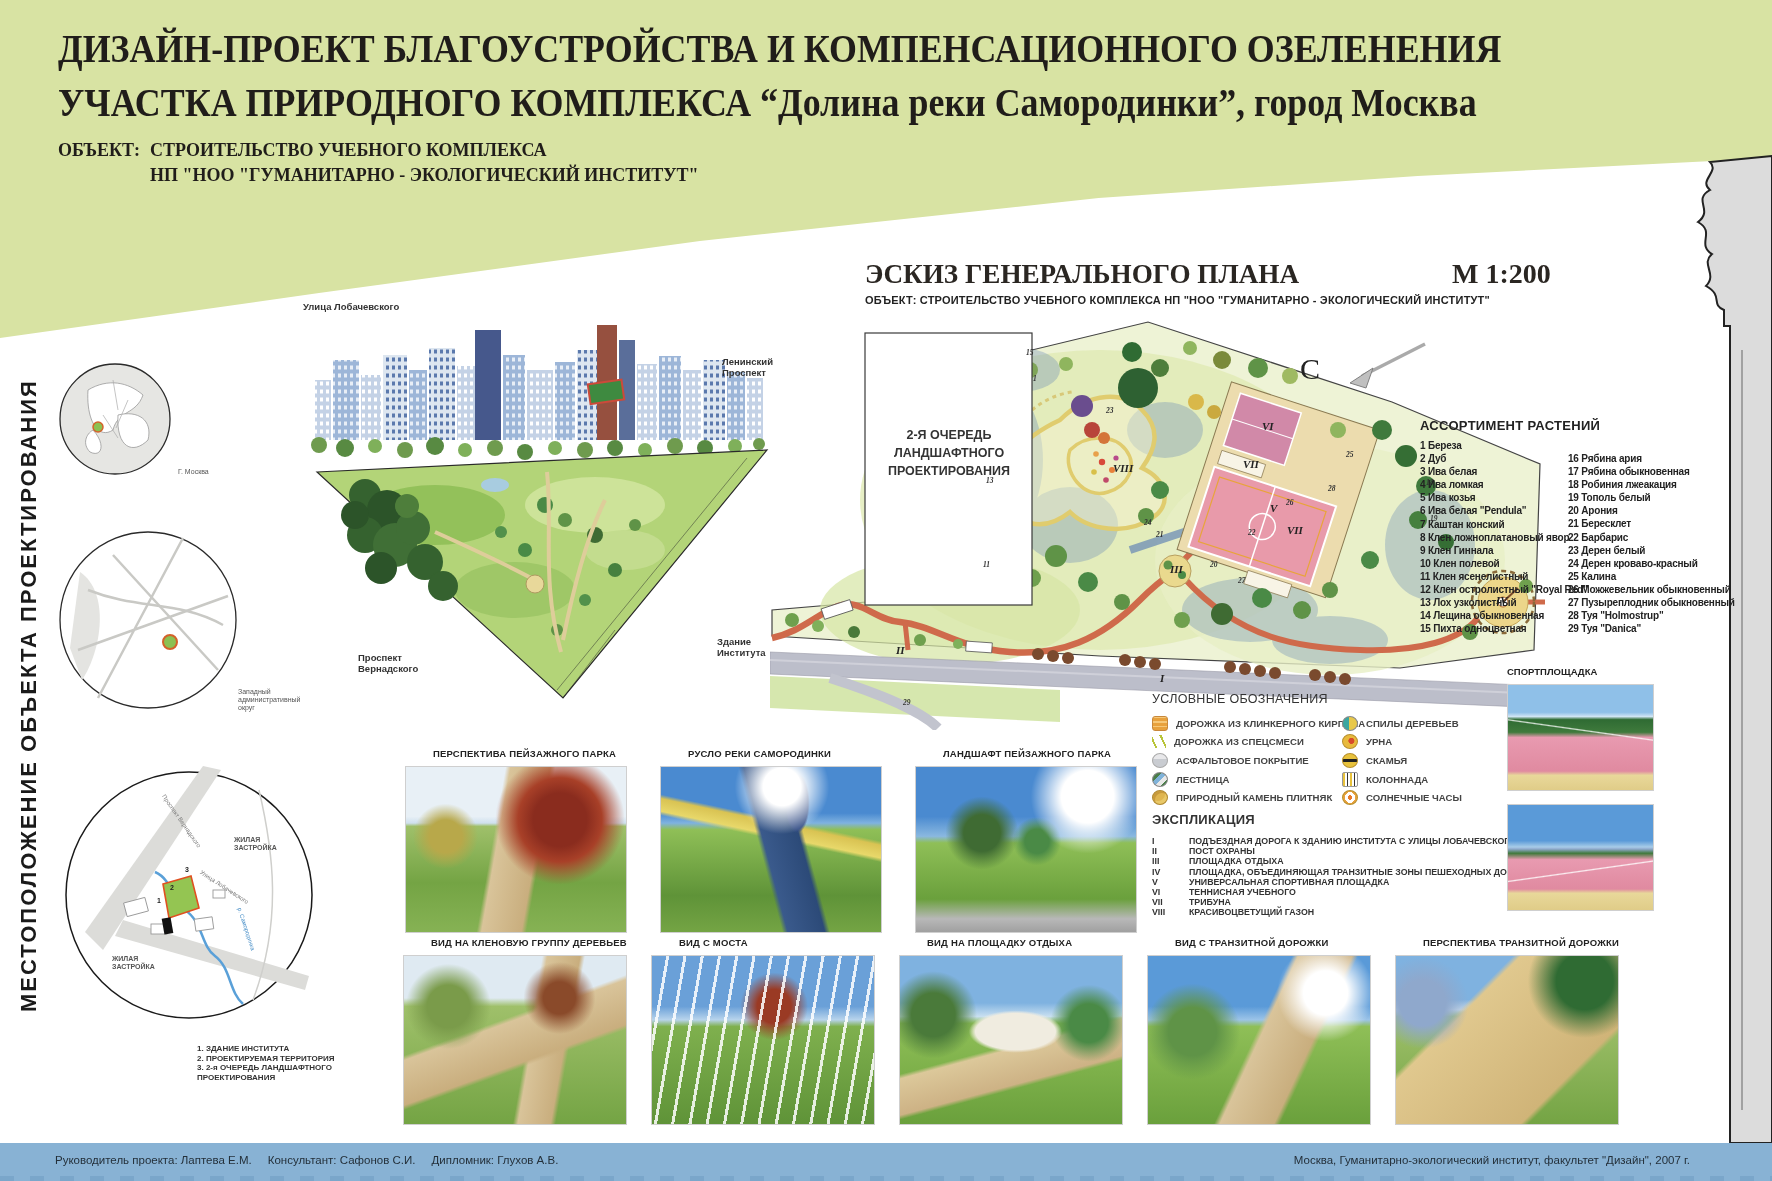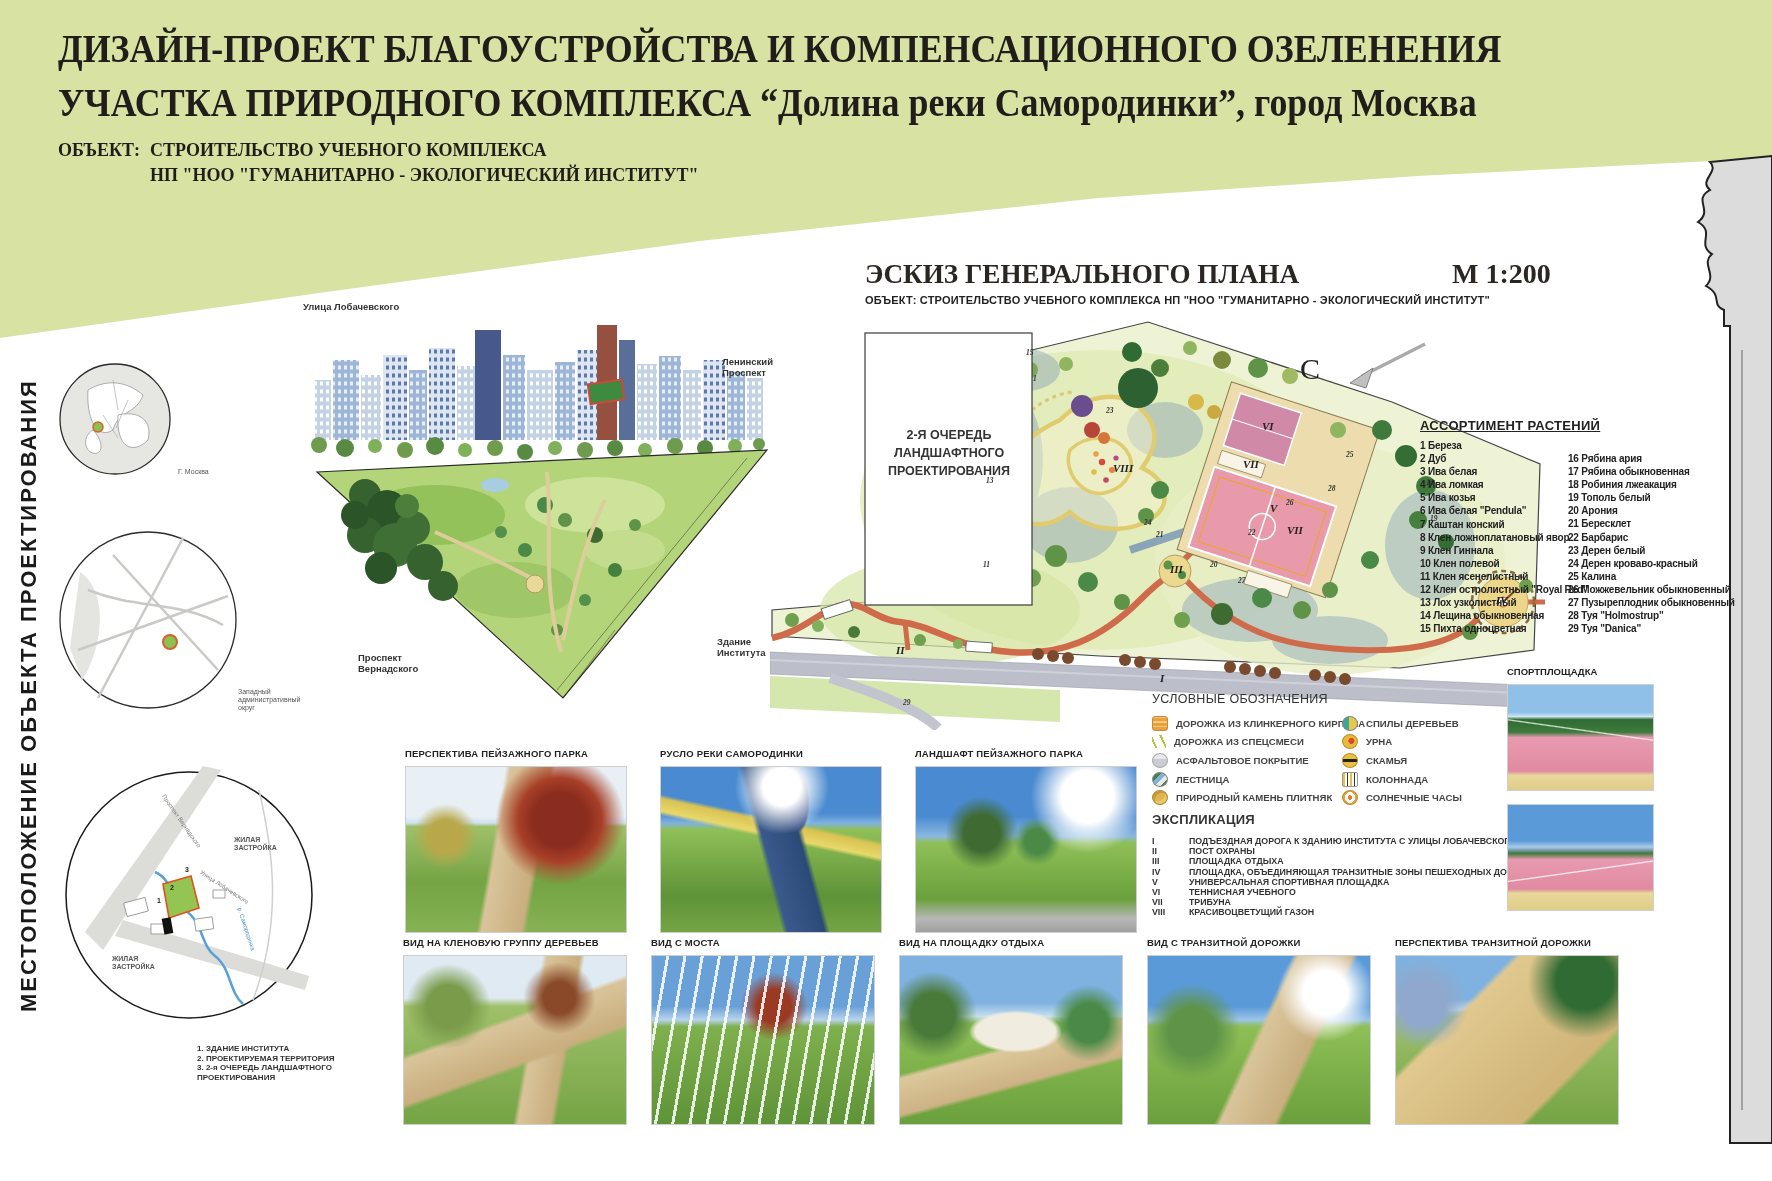--- a/index.html
+++ b/index.html
@@ -69,21 +69,21 @@
   .tree-nums span:nth-of-type(3){left:1106px;top:406px;font-style:italic;} .tree-nums span:nth-of-type(4){left:986px;top:476px;}
   .tree-nums span:nth-of-type(5){left:1144px;top:518px;} .tree-nums span:nth-of-type(6){left:1156px;top:530px;}
   .tree-nums span:nth-of-type(7){left:1210px;top:560px;} .tree-nums span:nth-of-type(8){left:1286px;top:498px;}
   .tree-nums span:nth-of-type(9){left:1238px;top:576px;} .tree-nums span:nth-of-type(10){left:1248px;top:528px;}
   .tree-nums span:nth-of-type(11){left:1418px;top:478px;padding-left:8px;} .tree-nums span:nth-of-type(12){left:1430px;top:514px;}
   .tree-nums span:nth-of-type(13){left:1346px;top:450px;} .tree-nums span:nth-of-type(14){left:1328px;top:484px;}
   .tree-nums span:nth-of-type(15){left:903px;top:698px;} .tree-nums span:nth-of-type(16){left:983px;top:560px;}
 
   
   .assort{position:absolute;left:1420px;top:418px;width:300px;}
-  .assort-title{font-size:13px;font-weight:bold;color:#222;letter-spacing:.3px;text-decoration:underline;}
+  .assort-title{font-size:13px;font-weight:bold;color:#222;letter-spacing:.3px;}
   .acol{position:absolute;width:148px;}
   .acol1{left:0;top:21px;} .acol2{left:148px;top:34px;}
   .aitem{font-size:10px;font-weight:600;line-height:13.1px;color:#222;letter-spacing:-.2px;white-space:nowrap;}
 
   
   .legend{position:absolute;left:1152px;top:692px;width:350px;}
   .legend-title{font-size:12.5px;font-weight:normal;color:#333;letter-spacing:.3px;}
   .lcol{position:absolute;top:22px;} .lcol1{left:0;} .lcol2{left:190px;}
   .lrow{display:flex;align-items:center;height:18.6px;}
   .licon{width:14px;height:13px;border-radius:50%;flex:0 0 auto;margin-right:8px;}
@@ -100,21 +100,21 @@
   .sundial-icon{background:radial-gradient(circle,#e87a2a 0 25%,#fff 25% 55%,#e8a13c 55%);border:1px solid #b8902c;}
 
   
   .explic{position:absolute;left:1152px;top:812px;width:350px;}
   .explic-title{font-size:13px;font-weight:bold;color:#333;letter-spacing:.3px;margin-bottom:9px;}
   .erow{display:flex;line-height:10.2px;}
   .enum{width:37px;flex:0 0 auto;font-size:8.8px;font-weight:bold;color:#333;}
   .etext{font-size:8.8px;font-weight:bold;color:#333;white-space:nowrap;}
 
   
-  .pcap{display:block;font-size:9.5px;font-weight:bold;color:#222;letter-spacing:.2px;margin-bottom:7px;white-space:nowrap;}
+  .pcap{display:block;font-size:9.5px;font-weight:bold;color:#222;letter-spacing:.2px;margin-bottom:7px;white-space:nowrap;margin-left:28px;}
   .prow{position:absolute;display:flex;}
   .prow1{left:405px;top:748px;gap:33px;}
   .prow2{left:403px;top:937px;gap:24px;}
   .prow1 .art{width:222px;height:167px;}
   .prow2 .art{width:224px;height:170px;}
   .art{border:1px solid #cfcfcf;box-sizing:border-box;}
   .art-park{background:radial-gradient(circle at 70% 32%,#8a2c1e 0 14%,#a84028 22%,rgba(168,64,40,0) 34%),radial-gradient(circle at 18% 42%,#b8a84a 0 8%,rgba(184,168,74,0) 16%),linear-gradient(100deg,rgba(0,0,0,0) 40%,#d9c49a 42%,#c9ae7e 58%,rgba(0,0,0,0) 60%),linear-gradient(#e8f0f6 0 30%,#cfe0ee 34%,#9fc06a 36%,#74a444 70%,#86b254 100%);}
   .art-river{background:radial-gradient(circle at 55% 12%,#fff 0 10%,rgba(255,255,255,0) 25%),radial-gradient(ellipse 8% 26% at 62% 22%,#344e86 0 60%,rgba(52,78,134,0) 70%),linear-gradient(75deg,rgba(0,0,0,0) 46%,#3a5a8c 48%,#2c4a78 62%,rgba(0,0,0,0) 64%),linear-gradient(12deg,rgba(0,0,0,0) 55%,#e8d86a 57%,#d9c353 63%,rgba(0,0,0,0) 65%),linear-gradient(#4a8ad0 0 28%,#7fb2e0 34%,#8fbf57 38%,#5f9338 78%,#74a444 100%);}
   .art-landscape{background:radial-gradient(circle at 78% 18%,#fff 0 12%,rgba(255,255,255,0) 26%),radial-gradient(circle at 30% 40%,#3f6b33 0 10%,rgba(63,107,51,0) 20%),radial-gradient(circle at 55% 45%,#4a8a46 0 8%,rgba(74,138,70,0) 16%),linear-gradient(#4a8ad0 0 30%,#8ab8e0 42%,#8fbf57 46%,#6aa03c 80%,#b8b8b8 92%,#a0a0a0 100%);}
   .art-maple{background:radial-gradient(circle at 20% 30%,#7a9b4a 0 10%,rgba(122,155,74,0) 20%),radial-gradient(circle at 70% 25%,#8a4a2a 0 8%,rgba(138,74,42,0) 18%),linear-gradient(160deg,rgba(0,0,0,0) 40%,#d9c49a 42%,#c9ae7e 60%,rgba(0,0,0,0) 62%),linear-gradient(100deg,rgba(0,0,0,0) 55%,#d9c49a 57%,#c9ae7e 70%,rgba(0,0,0,0) 72%),linear-gradient(#dfeaf2 0 25%,#9fc06a 30%,#74a444 100%);}
@@ -635,14 +635,24 @@
       <div class="pcell">
         <span class="pcap">ВИД С ТРАНЗИТНОЙ ДОРОЖКИ</span>
         <div class="art art-transit1"></div>
       </div>
       <div class="pcell">
         <span class="pcap">ПЕРСПЕКТИВА ТРАНЗИТНОЙ ДОРОЖКИ</span>
         <div class="art art-transit2"></div>
       </div>
     </div>
 
+  <div class="footer">
+    <div class="footer-left">
+
+    <span>Руководитель проекта: Лаптева Е.М.</span>
+        <span>Консультант: Сафонов С.И.</span>
+        <span>Дипломник: Глухов А.В.</span>
+      </div>
+    <div class="footer-right">Москва, Гуманитарно-экологический институт, факультет "Дизайн", 2007 г.</div>
+    <div class="footer-edge"></div>
+  </div>
 
 </div>
 
 </body></html>

